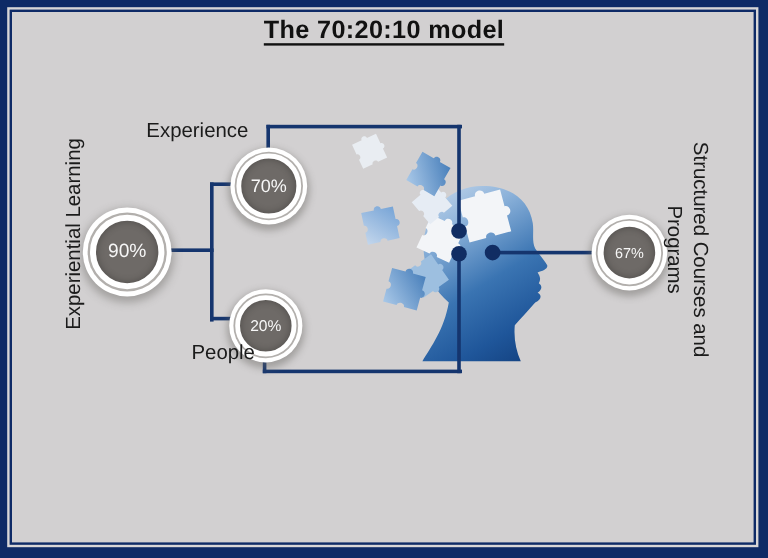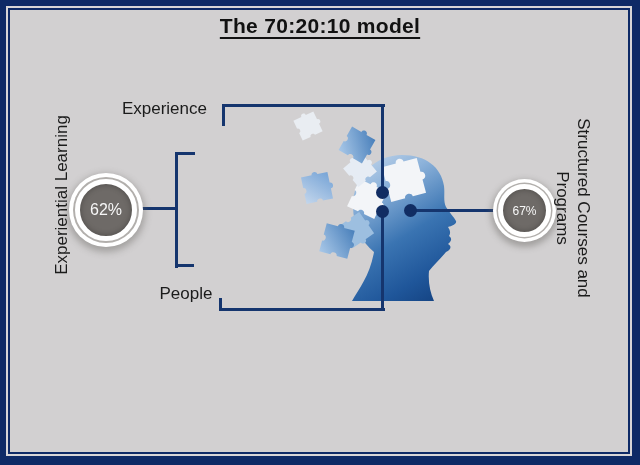--- a/index.html
+++ b/index.html
@@ -128,21 +128,27 @@
     <div class="line" style="left:219px;top:298px;width:3px;height:13px;"></div>
     <div class="line" style="left:219px;top:308px;width:166px;height:3px;"></div>
     <div class="line" style="left:381px;top:211px;width:3px;height:100px;"></div>
     <div class="line" style="left:410px;top:209px;width:85px;height:3px;"></div>
 
     <div class="dot" style="left:376px;top:186px;"></div>
     <div class="dot" style="left:376px;top:205px;"></div>
     <div class="dot" style="left:404px;top:204px;"></div>
 
     <div class="circle c90">
-      <span>62%</span>
+      <span>90%</span>
+    </div>
+    <div class="circle c70">
+      <span>70%</span>
+    </div>
+    <div class="circle c20">
+      <span>20%</span>
     </div>
     <div class="circle c10">
       <span>67%</span>
     </div>
 
     <div class="lbl lbl-left">Experiential Learning</div>
     <div class="lbl lbl-experience">Experience</div>
     <div class="lbl lbl-people">People</div>
     <div class="lbl lbl-right">Structured Courses and Programs</div>
 

